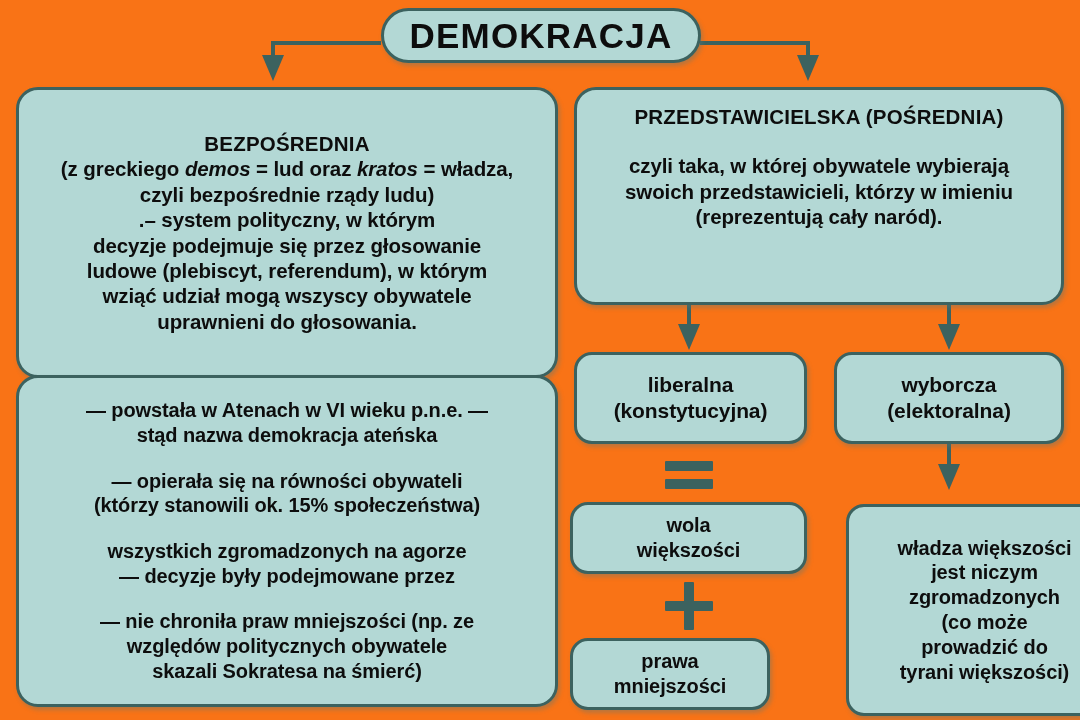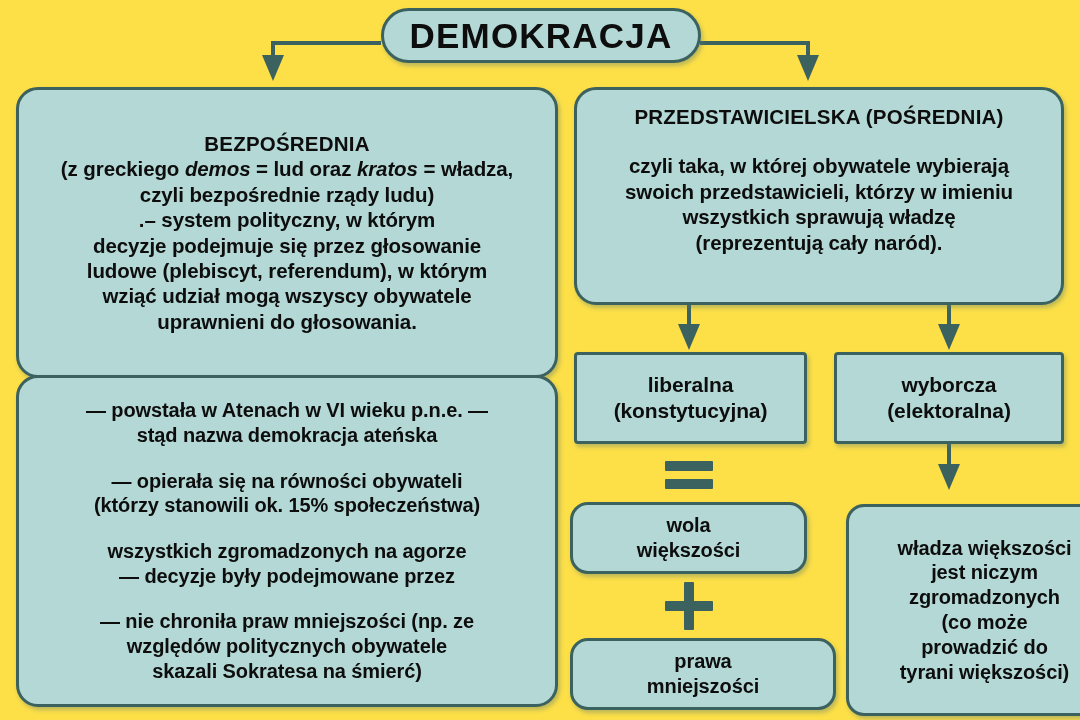--- a/index.html
+++ b/index.html
@@ -7,21 +7,21 @@
     padding: 0;
     background: #ffffff;
   }
   body {
     font-family: "Liberation Sans", sans-serif;
   }
   #canvas {
     position: relative;
     width: 1080px;
     height: 720px;
-    background: #fde047;
+    background: #f97316;
     overflow: hidden;
   }
   .node {
     position: absolute;
     box-sizing: border-box;
     background: #b3d8d5;
     border: 3px solid #3c625f;
     box-shadow: 2px 3px 4px rgba(90,120,118,0.40);
     display: flex;
     flex-direction: column;
@@ -64,21 +64,21 @@
     justify-content: space-around;
     padding: 10px 14px;
   }
   #direct-details .bullet {
     width: 100%;
     text-align: center;
   }
 
   
   .small {
-    border-radius: 4px;
+    border-radius: 18px;
     font-size: 21px;
   }
   .tiny {
     border-radius: 18px;
     font-size: 20px;
   }
 
   
   .line {
     position: absolute;
@@ -170,40 +170,39 @@
       <p>względów politycznych obywatele</p>
       <p>skazali Sokratesa na śmierć)</p>
     </div>
   </div>
 
   <div class="node panel" id="representative-node" style="left:574px; top:87px; width:490px; height:218px; justify-content:flex-start; padding-top:14px;">
     <p class="heading">PRZEDSTAWICIELSKA (POŚREDNIA)</p>
     <p style="height:24px;"></p>
     <p>czyli taka, w której obywatele wybierają</p>
     <p>swoich przedstawicieli, którzy w imieniu</p>
-    <p>wszystkich sprawują władzę</p>
     <p>(reprezentują cały naród).</p>
   </div>
 
   <div class="node small" style="left:574px; top:352px; width:233px; height:92px;">
     <p>liberalna</p>
     <p>(konstytucyjna)</p>
   </div>
 
   <div class="node small" style="left:834px; top:352px; width:230px; height:92px;">
     <p>wyborcza</p>
     <p>(elektoralna)</p>
   </div>
 
   <div class="node tiny" style="left:570px; top:502px; width:237px; height:72px;">
     <p>wola</p>
     <p>większości</p>
   </div>
 
-  <div class="node tiny" style="left:570px; top:638px; width:266px; height:72px;">
+  <div class="node tiny" style="left:570px; top:638px; width:200px; height:72px;">
     <p>prawa</p>
     <p>mniejszości</p>
   </div>
 
   <div class="node tiny" style="left:834px; top:504px; width:277px; height:212px;margin-left:12px;">
     <p>władza większości</p>
     <p>jest niczym</p>
     <p>zgromadzonych</p>
     <p>(co może</p>
     <p>prowadzić do</p>

